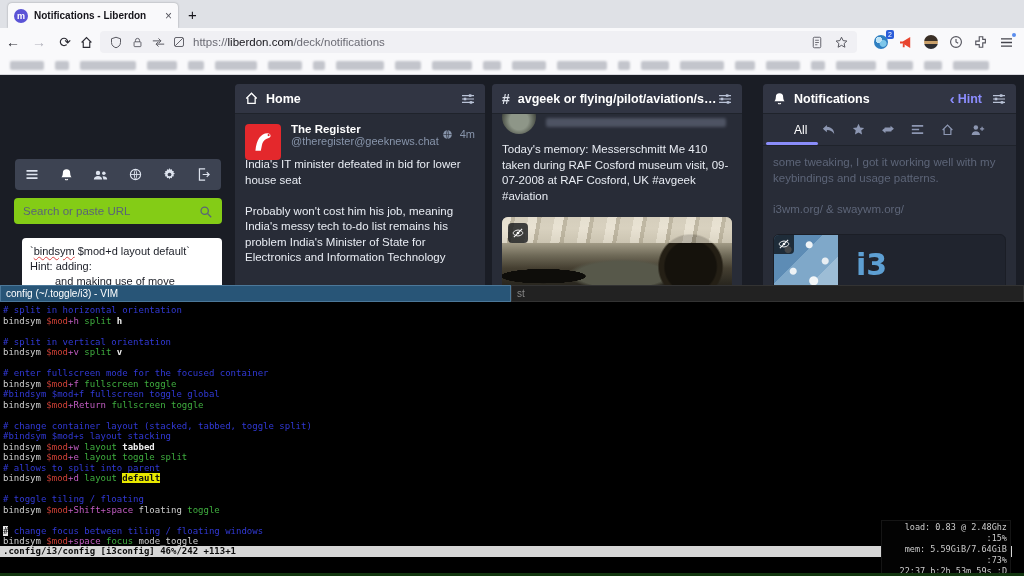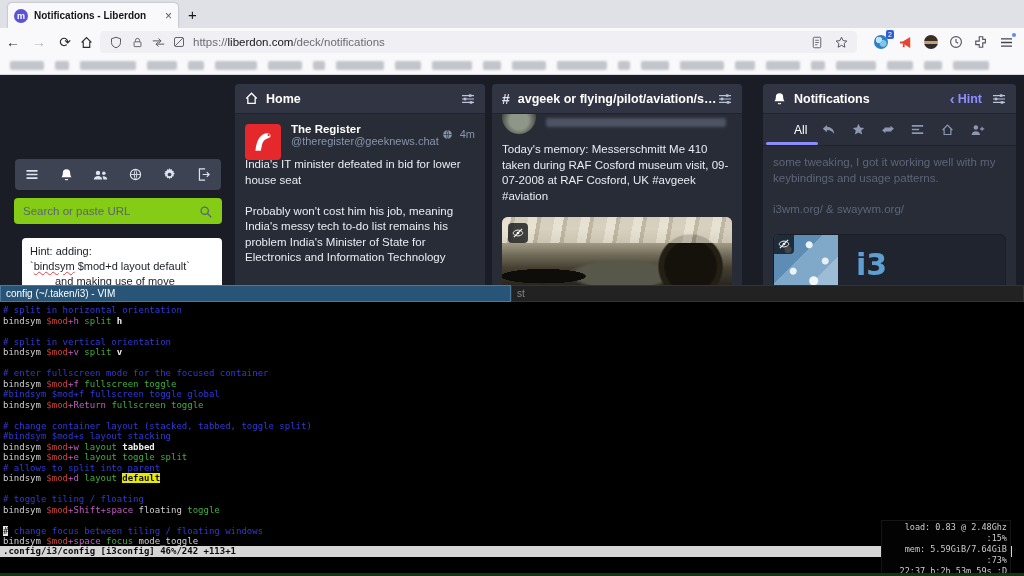--- a/index.html
+++ b/index.html
@@ -323,22 +323,22 @@
         <span class="search-ph">Search or paste URL</span>
         <span class="ic">
           <svg width="13" height="13" viewBox="0 0 16 16">
               <circle cx="7" cy="7" r="4.5" stroke="#5a6478" stroke-width="1.6" fill="none"></circle>
               <path d="M10.5 10.5L15 15" stroke="#5a6478" stroke-width="1.6"></path>
             </svg>
         </span>
       </div>
       <div class="compose">
         <div class="compose-text" id="compose-text">
+            <div class="tl" style="height: 15px;"><span class="t-n">`</span><span class="t-ms">bindsym</span><span class="t-n"> $mod+d layout default`</span></div>
             <div class="tl" style="height: 15px;"><span class="t-n">Hint: adding:</span></div>
-            <div class="tl" style="height: 15px;"><span class="t-n">`</span><span class="t-ms">bindsym</span><span class="t-n"> $mod+d layout default`</span></div>
             <div class="tl" style="height: 15px; margin-left: 25px;"><span class="t-n">and making use of move bindings</span></div>
           </div>
 
       </div>
     </div>
 
     <div class="col" style="left:235px; width:250px;">
       <div class="col-head">
         <span class="hicon">
           <svg width="13" height="13" viewBox="0 0 16 16">
@@ -483,21 +483,21 @@
                 <path d="M2.5 13.5l11-11" stroke="#fff" stroke-width="1.4"></path>
               </svg>
           </span>
         </div>
         <span class="card-title">i3</span>
       </div>
     </div>
   </div>
 
   <div class="titlebars">
-    <div class="wt wt-focused">config (~/.taken/i3) - VIM</div>
+    <div class="wt wt-focused">config (~/.toggle/i3) - VIM</div>
     <div class="wt wt-unfocused">st</div>
   </div>
 
   <div class="terminal">
     <div id="vim-lines"><div class="tl"><span class="t-c"># split in horizontal orientation</span></div><div class="tl"><span class="t-w">bindsym </span><span class="t-r">$mod</span><span class="t-m">+h</span><span class="t-g"> split </span><span class="t-b">h</span></div><div class="tl"><span class="t-w">&nbsp;</span></div><div class="tl"><span class="t-c"># split in vertical orientation</span></div><div class="tl"><span class="t-w">bindsym </span><span class="t-r">$mod</span><span class="t-m">+v</span><span class="t-g"> split </span><span class="t-b">v</span></div><div class="tl"><span class="t-w">&nbsp;</span></div><div class="tl"><span class="t-c"># enter fullscreen mode for the focused container</span></div><div class="tl"><span class="t-w">bindsym </span><span class="t-r">$mod</span><span class="t-m">+f</span><span class="t-g"> fullscreen toggle</span></div><div class="tl"><span class="t-c">#bindsym $mod+f fullscreen toggle global</span></div><div class="tl"><span class="t-w">bindsym </span><span class="t-r">$mod</span><span class="t-m">+Return</span><span class="t-g"> fullscreen toggle</span></div><div class="tl"><span class="t-w">&nbsp;</span></div><div class="tl"><span class="t-c"># change container layout (stacked, tabbed, toggle split)</span></div><div class="tl"><span class="t-c">#bindsym $mod+s layout stacking</span></div><div class="tl"><span class="t-w">bindsym </span><span class="t-r">$mod</span><span class="t-m">+w</span><span class="t-g"> layout </span><span class="t-b">tabbed</span></div><div class="tl"><span class="t-w">bindsym </span><span class="t-r">$mod</span><span class="t-m">+e</span><span class="t-g"> layout toggle split</span></div><div class="tl"><span class="t-c"># allows to split into parent</span></div><div class="tl"><span class="t-w">bindsym </span><span class="t-r">$mod</span><span class="t-m">+d</span><span class="t-g"> layout </span><span class="t-hl">default</span></div><div class="tl"><span class="t-w">&nbsp;</span></div><div class="tl"><span class="t-c"># toggle tiling / floating</span></div><div class="tl"><span class="t-w">bindsym </span><span class="t-r">$mod</span><span class="t-m">+Shift+space</span><span class="t-w"> floating </span><span class="t-g">toggle</span></div><div class="tl"><span class="t-w">&nbsp;</span></div><div class="tl"><span class="t-cur">#</span><span class="t-c"> change focus between tiling / floating windows</span></div><div class="tl"><span class="t-w">bindsym </span><span class="t-r">$mod</span><span class="t-m">+space</span><span class="t-g"> focus </span><span class="t-w">mode_toggle</span></div></div>
     <div class="vim-status">.config/i3/config [i3config] 46%/242 +113+1</div>
     <div class="i3status">load: 0.83 @ 2.48Ghz :15%
 mem: 5.59GiB/7.64GiB :73%
 22:37 b:2h 53m 59s :D 61%</div>
     <div class="greenline"></div>

